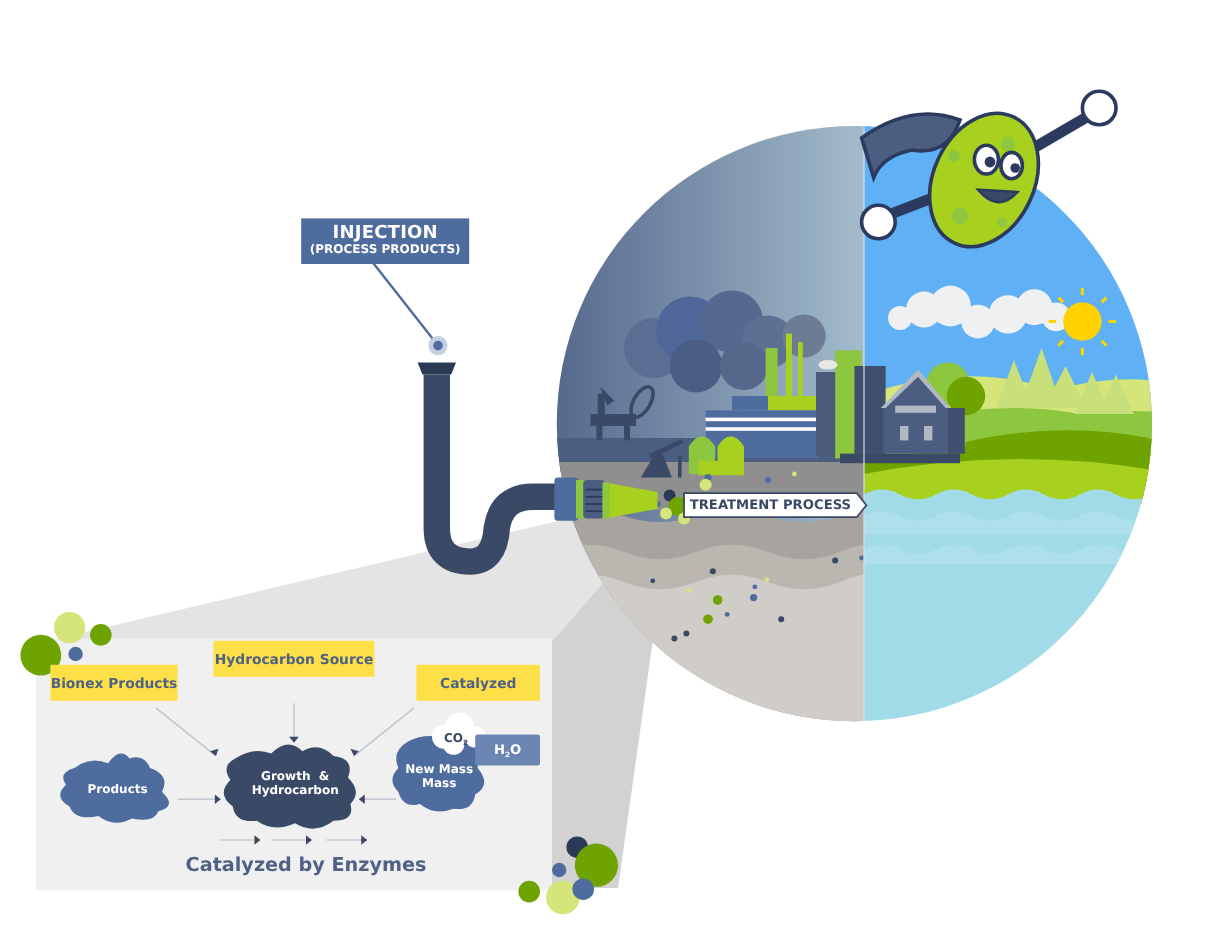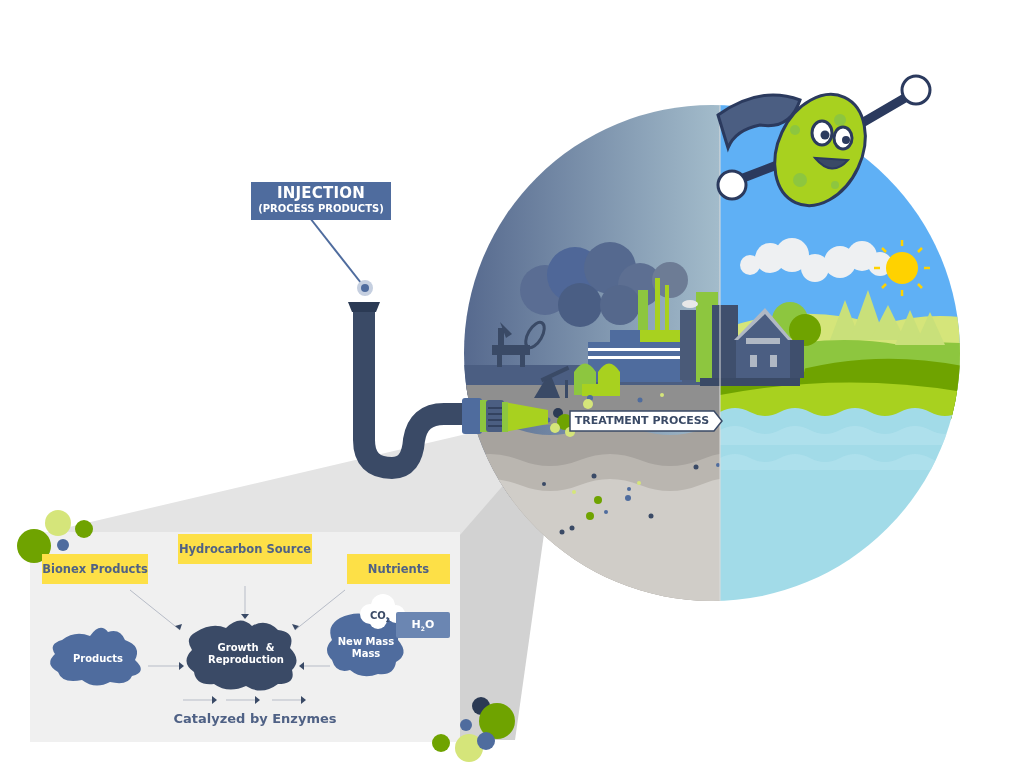--- a/index.html
+++ b/index.html
@@ -16,21 +16,21 @@
     position: absolute; background: #fde047; color: #4f6185;
     font-family: "DejaVu Sans", sans-serif; font-weight: bold; font-size: 11.5px;
     text-align: center; line-height: 30px; height: 30px;
   }
   .blob-label {
     position: absolute; color: #ffffff; font-family: "DejaVu Sans", sans-serif;
     font-weight: bold; font-size: 10px; text-align: center; line-height: 12px;
   }
   .catalyzed {
     position: absolute; left: 150px; top: 711px; width: 210px; text-align: center;
-    color: #4f6185; font-family: "DejaVu Sans", sans-serif; font-weight: bold; font-size: 13px;
+    color: #4f6185; font-family: "DejaVu Sans", sans-serif; font-weight: bold; font-size: 16px;
   }
   .treatment {
     position: absolute; left: 572px; top: 412px; width: 140px; height: 18px;
     color: #3a4a66; font-family: "DejaVu Sans", sans-serif; font-weight: bold; font-size: 11px;
     line-height: 18px; text-align: center;
   }
   .h2o-box {
     position: absolute; left: 396px; top: 612px; width: 54px; height: 26px;
     background: #6b86b2; color: #fff; border-radius: 2px;
     font-family: "DejaVu Sans", sans-serif; font-weight: bold; font-size: 11px;
@@ -304,26 +304,26 @@
 
 <div class="injection-label">
   <div class="l1">INJECTION</div>
   <div class="l2">(PROCESS PRODUCTS)</div>
 </div>
 
 <div class="treatment">TREATMENT PROCESS</div>
 
 <div class="panel-box" style="left:42px; top:554px; width:106px;">Bionex Products</div>
 <div class="panel-box" style="left:178px; top:534px; width:134px;">Hydrocarbon Source</div>
-<div class="panel-box" style="left:347px; top:554px; width:103px;">Nutrients</div>
+<div class="panel-box" style="left:347px; top:554px; width:103px;">Catalyzed</div>
 
 <div class="blob-label" style="left:62px; top:653px; width:72px;">Products</div>
 <div class="blob-label" style="left:196px; top:642px; width:100px;">
   <div style="white-space:pre;">Growth  &amp;</div>
-  <div>Reproduction</div>
+  <div>Hydrocarbon</div>
 </div>
 <div class="blob-label" style="left:336px; top:636px; width:60px;">
   <div>New Mass</div>
   <div>Mass</div>
 </div>
 
 <div class="co2"><span>CO</span><sub>2</sub></div>
 
 <div class="h2o-box"><span>H</span><sub>2</sub><span>O</span></div>
 

